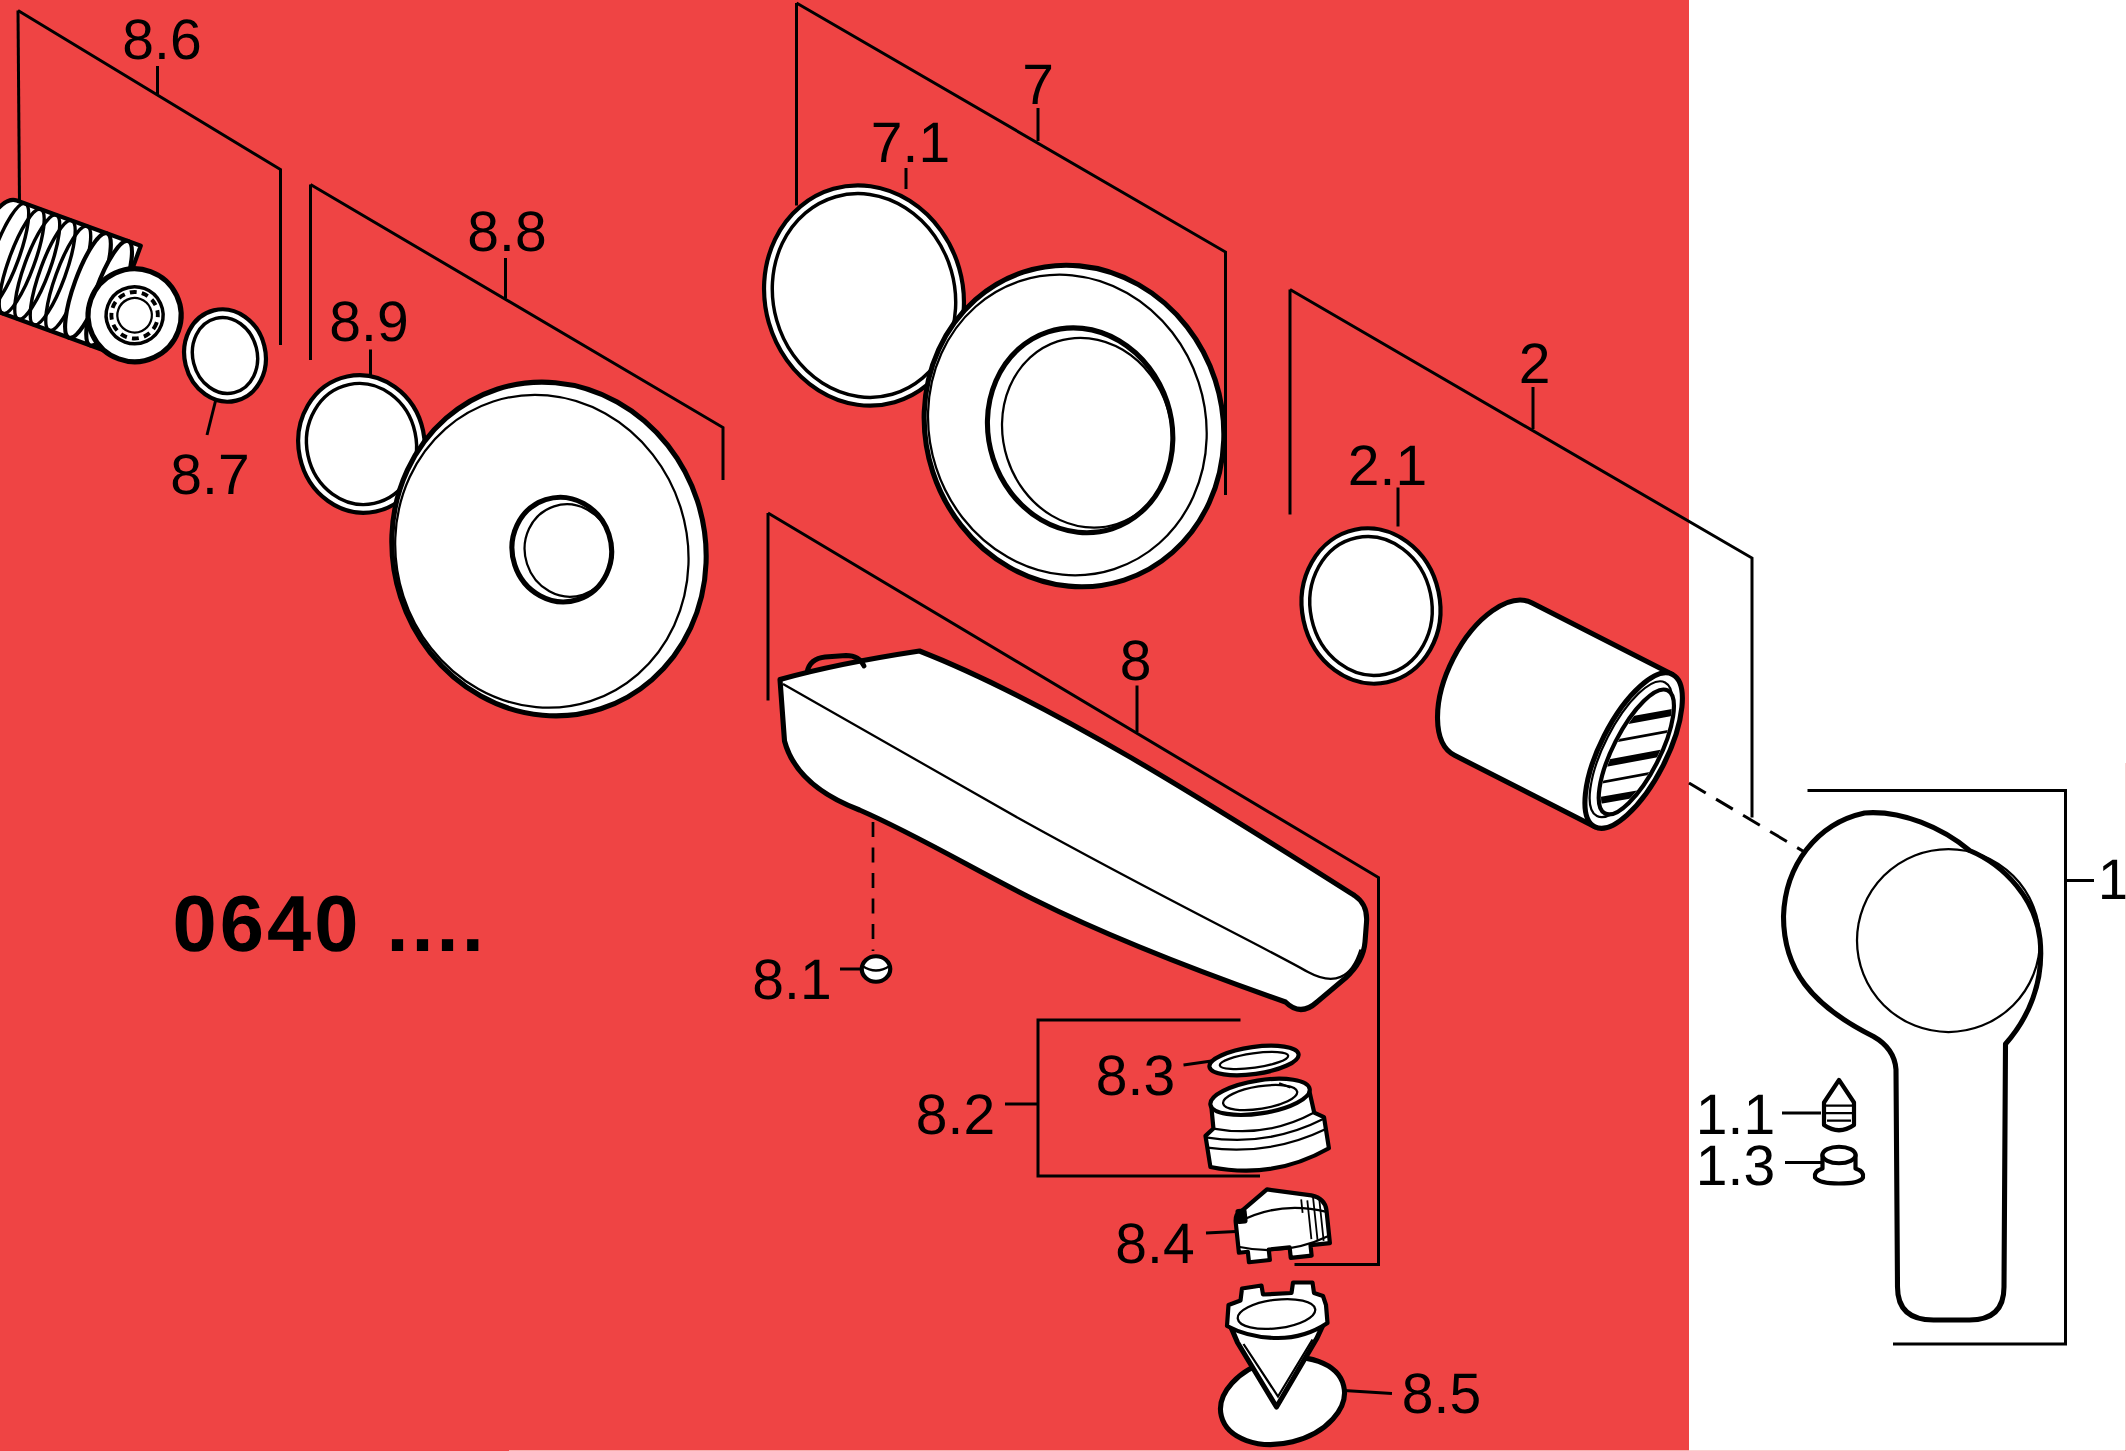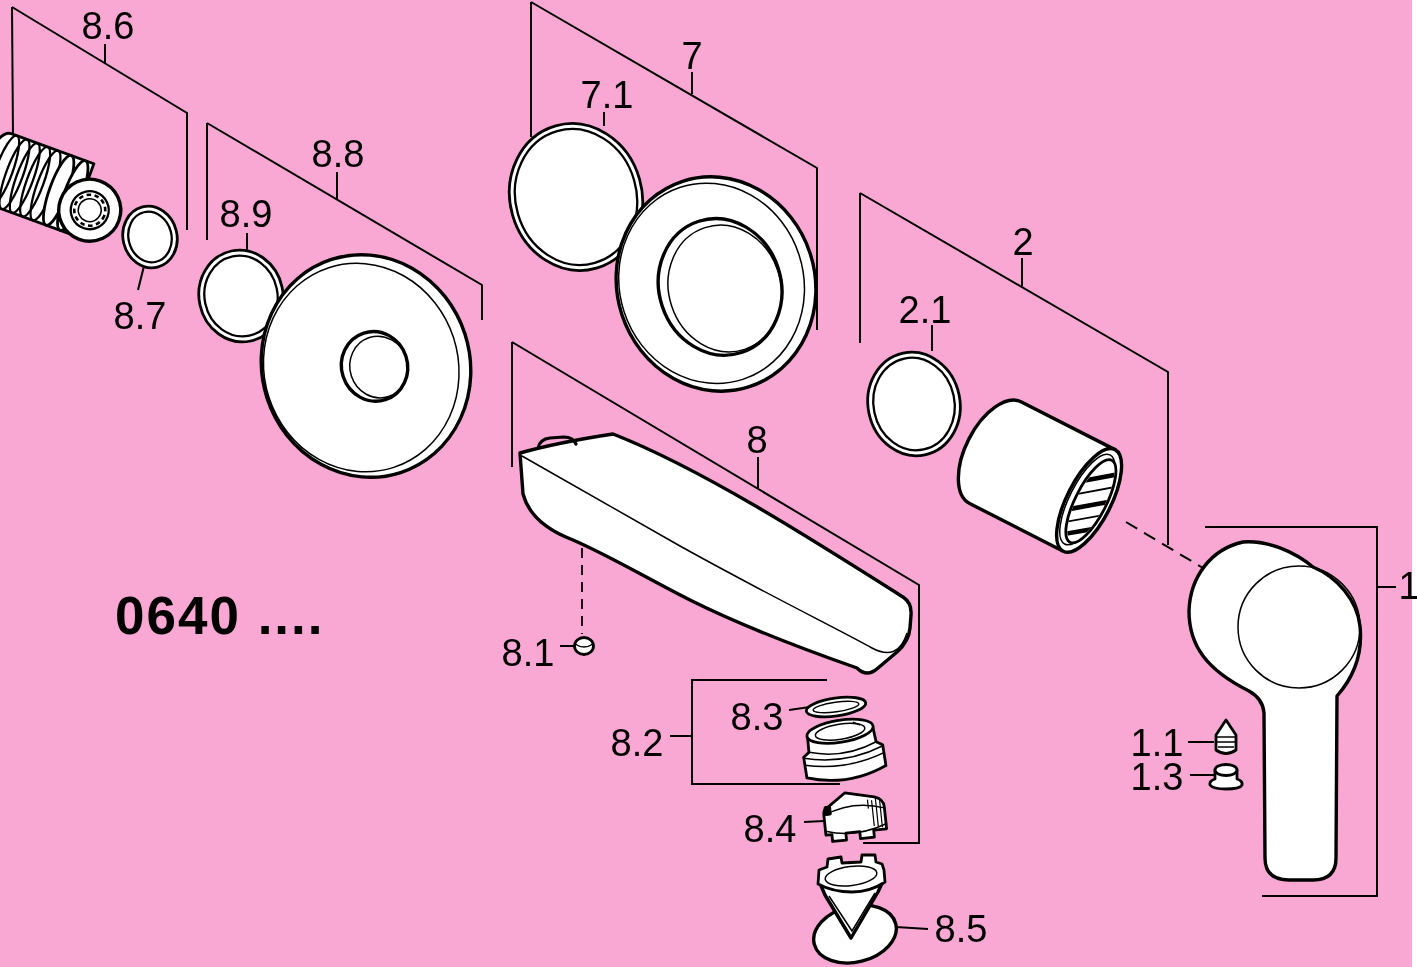--- a/index.html
+++ b/index.html
@@ -1,16 +1,16 @@
 <!DOCTYPE html>
 <html><head>
 <meta charset="utf-8">
 <style>
   html, body { margin:0; padding:0; background:#ffffff; overflow:hidden; }
-  .stage { position:relative; width:1412px; height:967px; background:#f9a8d4; }
+  .stage { position:relative; width:1126px; height:967px; background:#ef4444; }
   svg { display:block; }
 
   
   .s3  { stroke:#000; stroke-width:3.4; fill:#ffffff; stroke-linejoin:round; stroke-linecap:round; }
   .s3n { stroke:#000; stroke-width:3.2; fill:none;    stroke-linejoin:round; stroke-linecap:round; }
   .s28 { stroke:#000; stroke-width:2.8; fill:#ffffff; stroke-linejoin:round; stroke-linecap:round; }
   .th  { stroke:#000; stroke-width:2.3; fill:none; }
   .s1  { stroke:#000; stroke-width:1.5; fill:none; }
   .h12 { stroke:#000; stroke-width:1.2; fill:none; }
   .ld  { stroke:#000; stroke-width:2;   fill:none; stroke-linejoin:miter; stroke-linecap:butt; }

